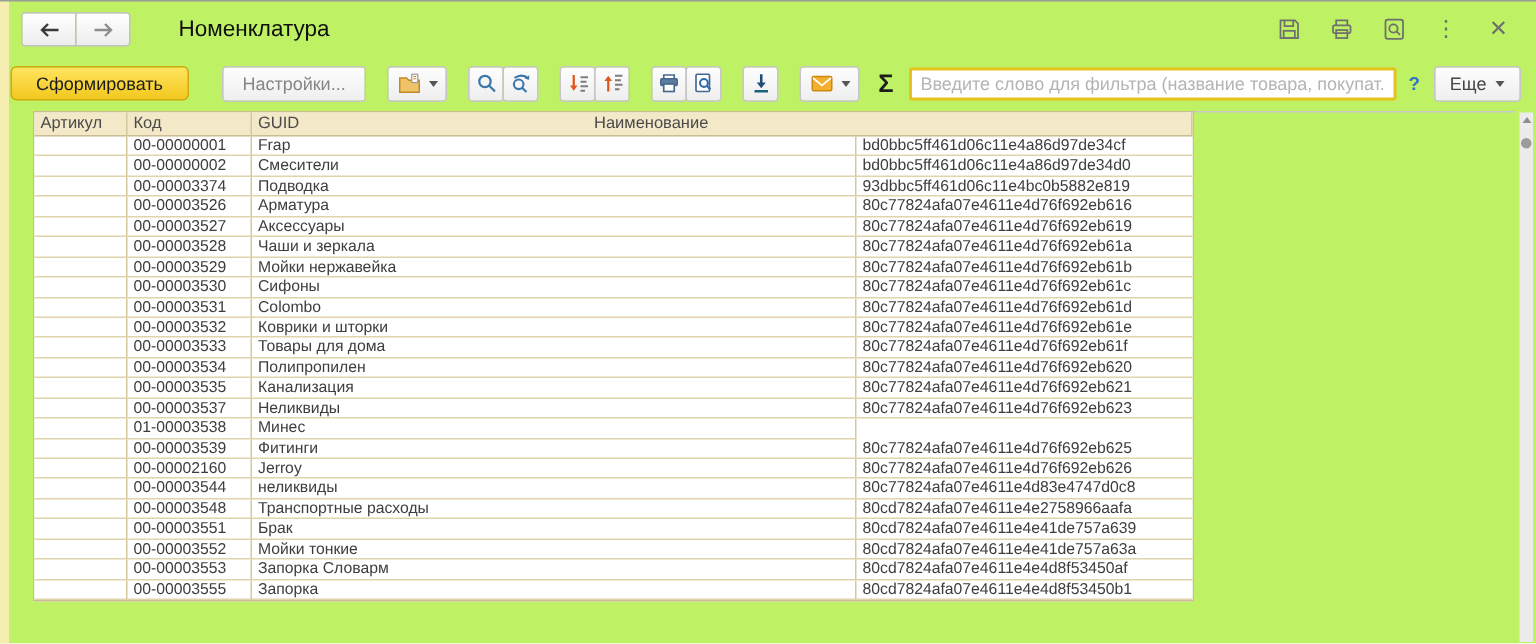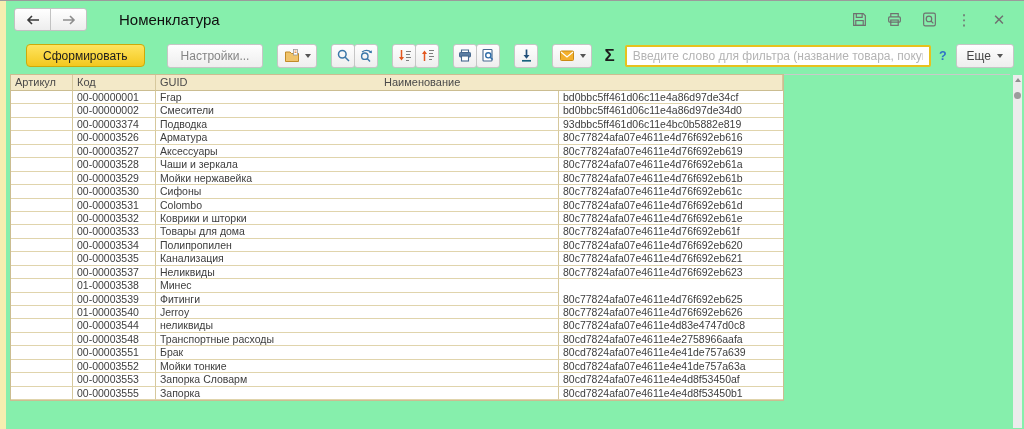--- a/index.html
+++ b/index.html
@@ -1,36 +1,36 @@
 <!DOCTYPE html>
 <html><head>
 <meta charset="utf-8">
 <style>
   * { margin:0; padding:0; box-sizing:border-box; }
   body { font-family:"Liberation Sans", sans-serif; background:#fff; }
-  .window { position:relative; width:1024px; height:429px; background:#86efac;
+  .window { position:relative; width:1024px; height:429px; background:#bef264;
             border-top:1px solid #9b9b9b; overflow:hidden; }
   .left-strip { position:absolute; left:0; top:0; width:6px; height:429px; background:#f5eeb0; }
   .content { margin-left:6px; position:relative; }
 
   
   .titlebar { height:37px; display:flex; align-items:center; padding:0 8px; }
   .nav-group { display:flex; }
   .nav-btn { width:37px; height:23px; background:linear-gradient(#ffffff,#ededed);
              border:1px solid #c2c2c2; display:flex; align-items:center; justify-content:center; cursor:pointer; }
   .nav-btn.back { border-radius:3px 0 0 3px; }
   .nav-btn.fwd  { border-radius:0 3px 3px 0; margin-left:-1px; }
   .page-title { font-size:15px; color:#0f0f0f; margin-left:32px; white-space:nowrap; }
   .tb-spacer { flex:1; }
   .tb-icons { display:flex; align-items:center; gap:17px; margin-right:8px; }
   .tb-icons .ticon { width:18px; height:18px; display:flex; align-items:center; justify-content:center; cursor:pointer; }
   .glyph-gray { color:#6f6f6f; font-size:15px; line-height:1; }
 
   
-  .toolbar { height:35px; display:flex; align-items:center; padding-left:20px; }
+  .toolbar { height:35px; display:flex; align-items:center; padding-left:1px; }
   .btn { height:24px; border:1px solid #c6c6c6; border-radius:3px;
          background:linear-gradient(#fefefe,#eeeeee); display:inline-flex; align-items:center;
          justify-content:center; font-size:12px; color:#444; cursor:pointer; }
   .btn-generate { background:linear-gradient(#ffe45f,#f3c81f); border:1px solid #cda90a;
                   border-radius:4px; padding:0 16px; color:#1c1c1c; height:23px; }
   .btn-settings { padding:0 13px; color:#858585; margin-left:22px; }
   .group { display:flex; margin-left:14px; }
   .icon-btn { width:24px; }
   .icon-btn.wide { width:40px; gap:3px; }
   .group .icon-btn + .icon-btn { margin-left:-1px; }
@@ -40,21 +40,21 @@
   .filter-input { flex:1; margin-left:10px; height:22px; border:2px solid #e7c11d; border-radius:2px;
                   font-size:12px; padding:0 6px; color:#333; outline:none; min-width:120px;
                   font-family:"Liberation Sans", sans-serif; }
   .filter-input::placeholder { color:#b4b4b4; }
   .help { color:#2f72c7; font-weight:700; margin:0 9px 0 8px; font-size:12.5px; cursor:pointer; }
   .btn-more { padding:0 10px; margin-right:10px; }
   .btn-more .caret { margin-left:6px; }
 
   
   .table-wrap { position:relative; height:357px; }
-  .grid { position:absolute; left:4px; top:1px; width:774px; border:1px solid #cbbd91; background:#fff; }
+  .grid { position:absolute; left:16px; top:1px; width:774px; border:1px solid #cbbd91; background:#fff; }
   .hrow { display:flex; background:#f3e9c8; height:16px; }
   .cell { border-right:1px solid #d6c89c; padding:0 4px; overflow:hidden; white-space:nowrap; }
   .hrow .cell { border-bottom:1px solid #cbbd91; font-size:11px; color:#4a4a4a; line-height:15px; }
   .row { display:flex; height:13.44px; background:#fff; }
   .row .cell { border-bottom:1px solid #e0d4ac; font-size:10.5px; line-height:12.5px; color:#3d3d3d; }
   .c-article { width:62px; }
   .c-code { width:83px; }
   .c-name { width:403px; }
   .c-guid { width:224px; border-right:none; }
   .top-rule { position:absolute; left:774px; top:1px; width:230px; border-top:1px solid #c9c9c9; }
@@ -352,21 +352,21 @@
 
   <div class="row">
     <div class="cell c-article"></div>
     <div class="cell c-code">00-00003539</div>
     <div class="cell c-name">Фитинги</div>
     <div class="cell c-guid">80c77824afa07e4611e4d76f692eb625</div>
   </div>
 
   <div class="row">
     <div class="cell c-article"></div>
-    <div class="cell c-code">01-00003540</div>
+    <div class="cell c-code">00-00002160</div>
     <div class="cell c-name">Jerroy</div>
     <div class="cell c-guid">80c77824afa07e4611e4d76f692eb626</div>
   </div>
 
   <div class="row">
     <div class="cell c-article"></div>
     <div class="cell c-code">00-00003544</div>
     <div class="cell c-name">неликвиды</div>
     <div class="cell c-guid">80c77824afa07e4611e4d83e4747d0c8</div>
   </div>

